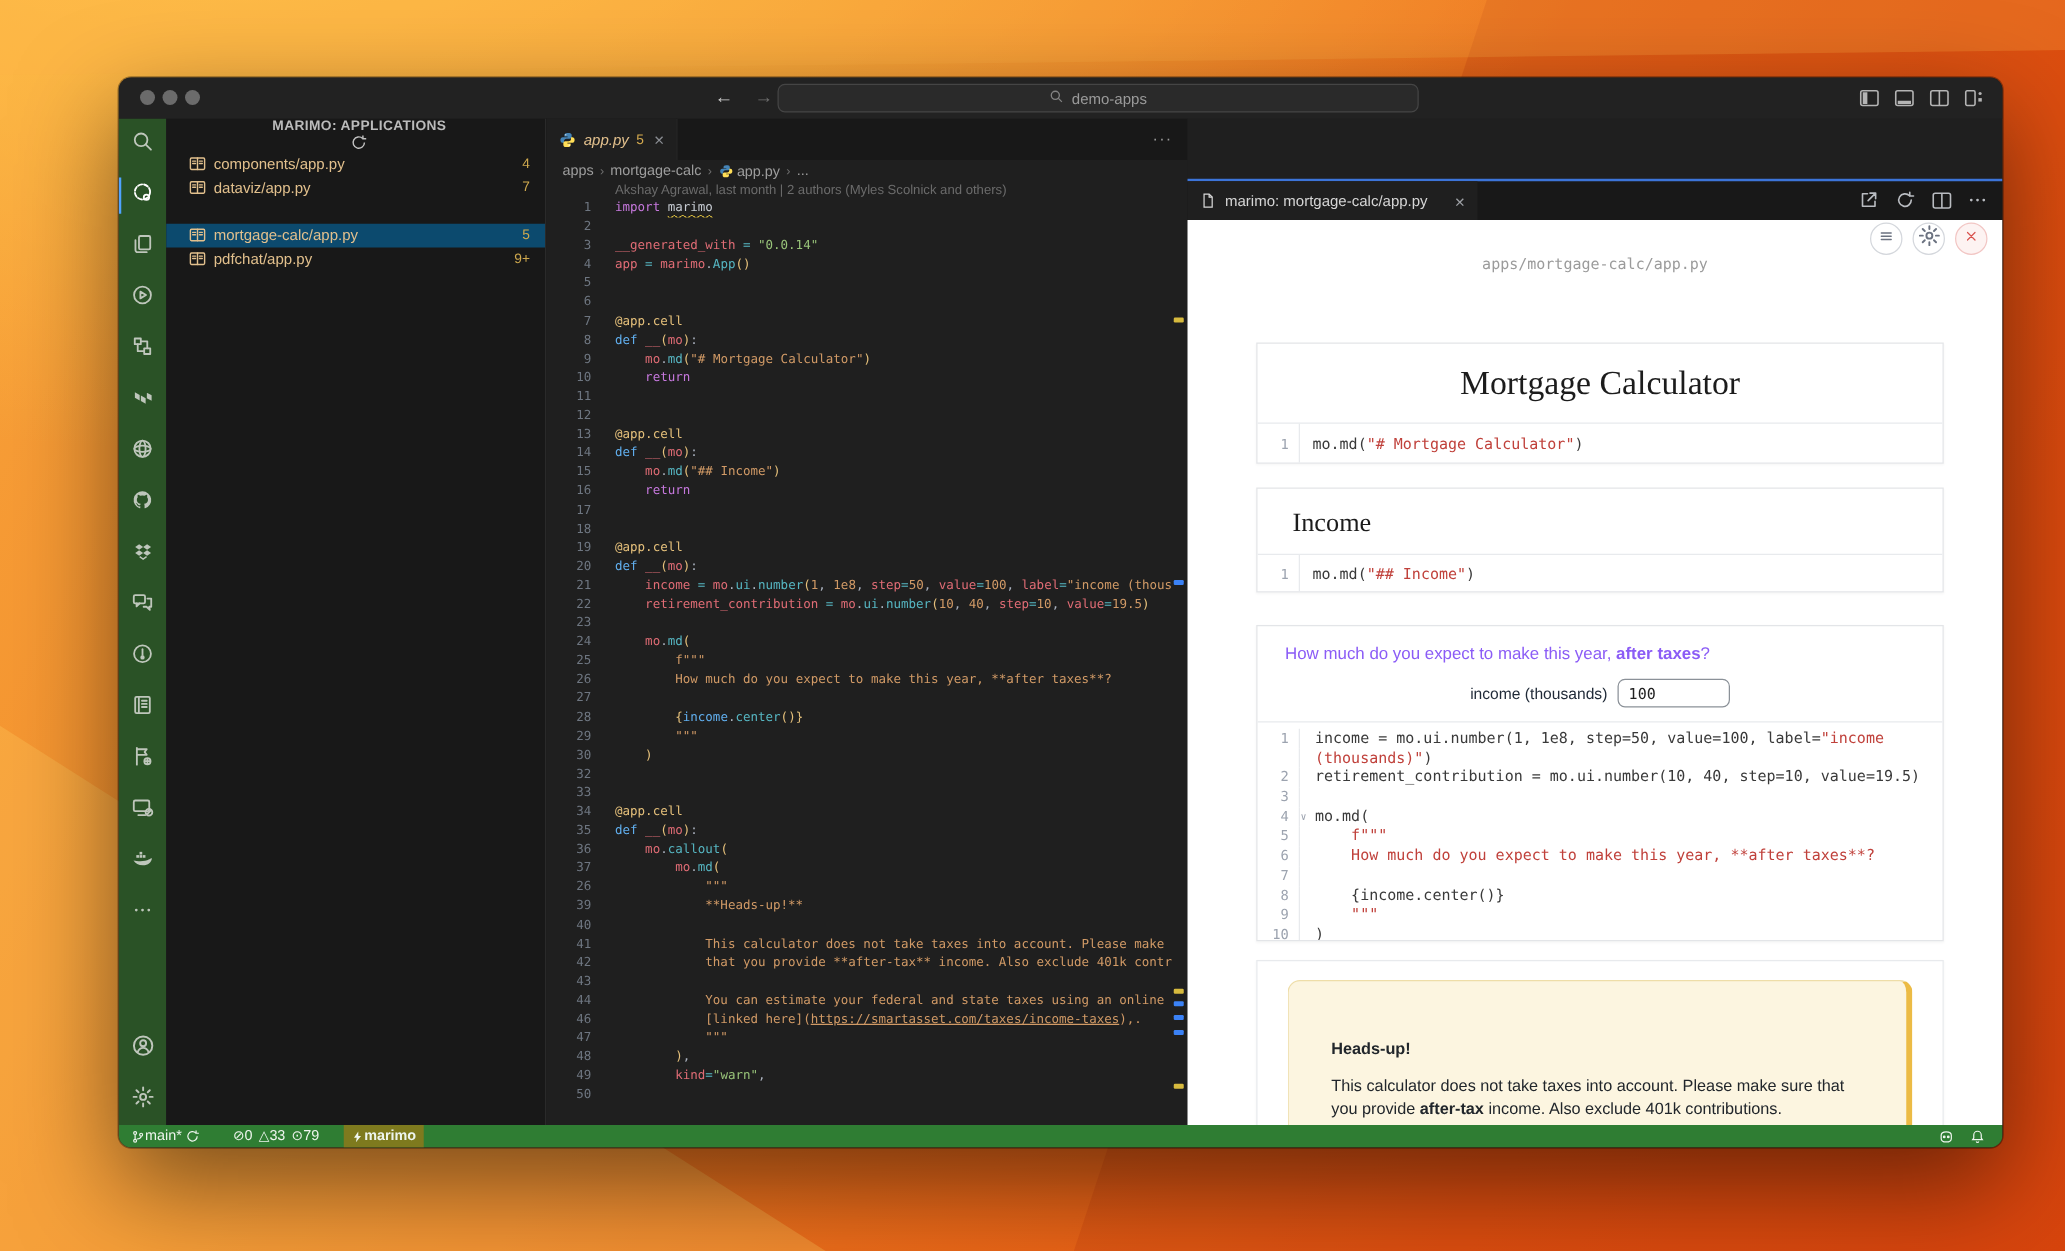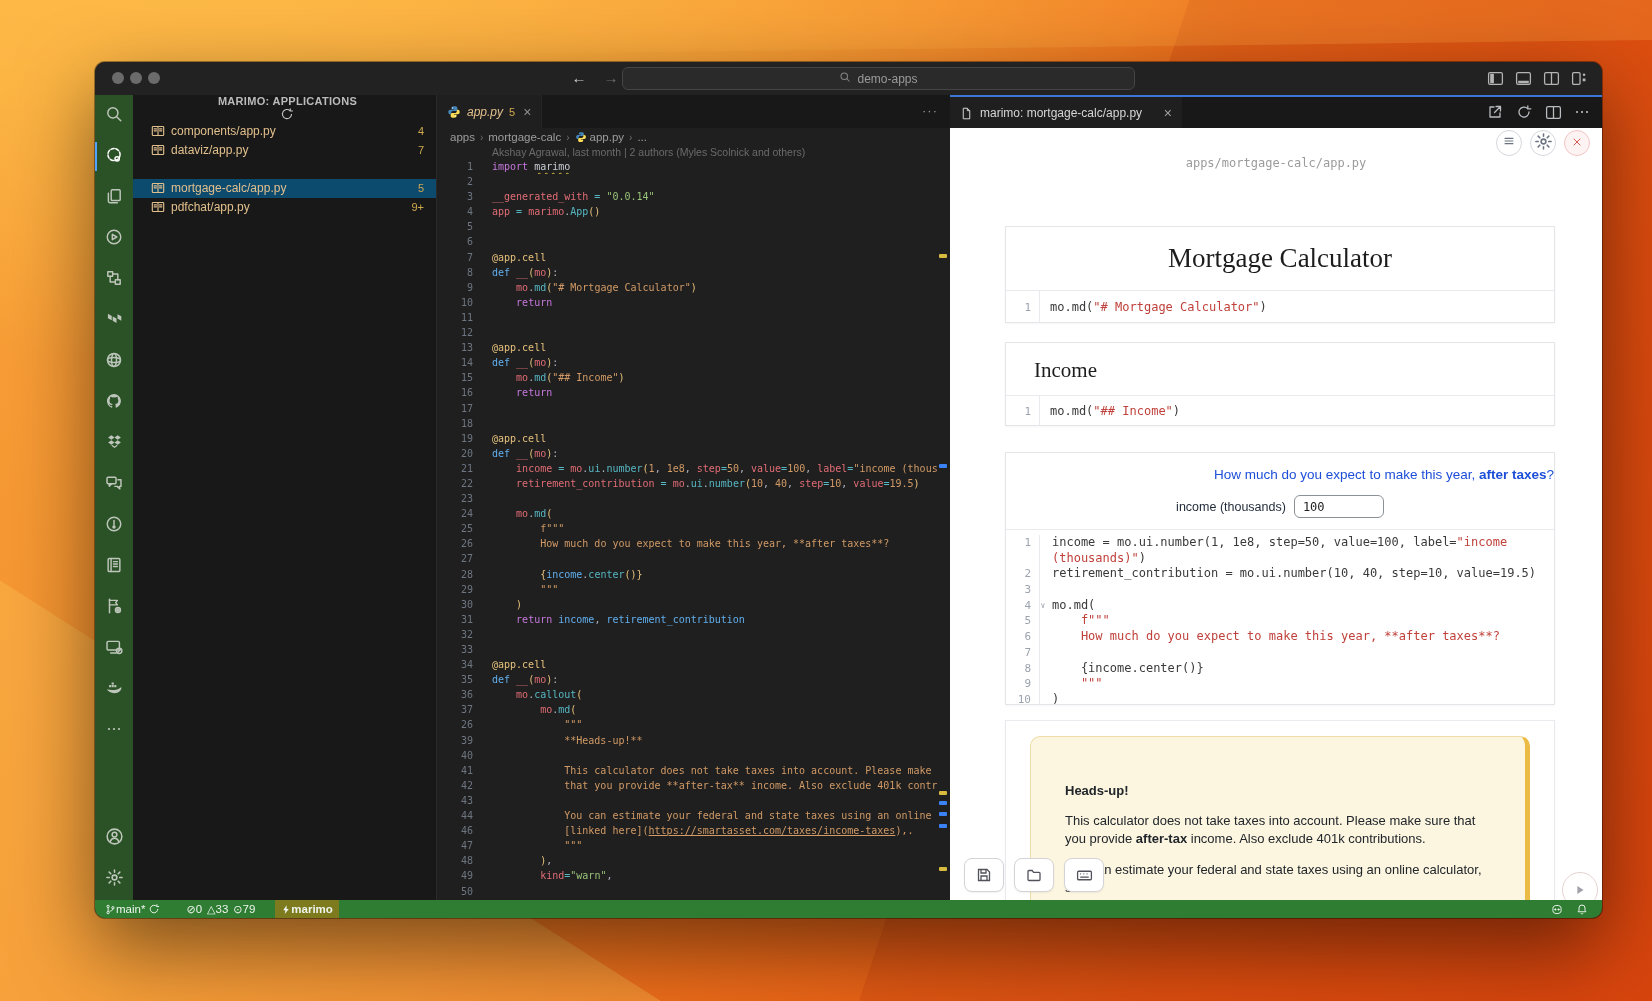--- a/index.html
+++ b/index.html
@@ -80,21 +80,21 @@
   .tk-k{color:#c678dd} .tk-d{color:#61afef} .tk-v{color:#e06c75} .tk-m{color:#56b6c2}
   .tk-n{color:#d19a66} .tk-s{color:#98c379} .tk-md{color:#d19a66} .tk-dc{color:#e5c07b}
   .tk-p{color:#e5c07b} .tk-o{color:#56b6c2} .tk-t{color:#abb2bf}
   .tk-u{color:#c8cdd4; text-decoration:underline wavy #d7ba3e 1px; text-underline-offset:2px;}
   .tk-l{color:#d19a66; text-decoration:underline;margin-top:40px;}
   .ruler { position:absolute; right:2px; top:64px; bottom:0; width:10px; }
   .mark { position:absolute; left:1px; width:8px; height:4px; border-radius:1px; }
   .mark.gold{background:#d7ba3e} .mark.blue{background:#3b82f6}
 
   
-  .webgroup { width:652px; flex:none; position:relative; border-top:2px solid #3c74d8; background:#181818; }
+  .webgroup { width:652px; flex:none; position:relative; border-top:2px solid #3c74d8; background:#181818;margin-top:48px; }
   .webtabs { height:31px; display:flex; align-items:stretch; position:relative; }
   .webtab { background:#1f1f1f; display:flex; align-items:center; gap:7px; padding:0 10px; width:232px; }
   .webtab .dico { width:13px; height:13px; color:#d8d8d8; }
   .webtab-label { font-size:12px; color:#d6d6d6; white-space:nowrap; }
   .webtab-close { color:#9da0a5; font-size:14px; margin-left:auto; }
   .webactions { position:absolute; right:12px; top:7px; display:flex; gap:13px; color:#b9bcc1; }
   .webactions span { width:16px; height:16px; }
   .webcontent { position:absolute; left:0; top:31px; right:0; bottom:0; background:#ffffff; overflow:hidden; }
 
   .wv-circles { position:absolute; top:2px; right:12px; display:flex; gap:8px; }
@@ -112,21 +112,21 @@
   .coderow { border-top:1px solid #e8eaed; display:flex; align-items:center;
     font-family:"DejaVu Sans Mono", monospace; font-size:12px; color:#333; }
   .coderow .gut, .crow .gut { width:34px; flex:none; text-align:right; padding-right:8px; color:#9ca3af;
     font-size:11px; border-right:1px solid #e8eaed; align-self:stretch; display:flex; align-items:center; justify-content:flex-end; }
   .coderow pre { padding-left:10px; font-family:inherit; }
   .card1 .coderow{height:33px} .card2 .coderow{height:31px}
   .wk{color:#3a3a3a} .wr{color:#c0413b}
   .card2 { top:214px; height:84px; }
   .card2 .h2 { font-size:21px; padding:15px 0 0 28px; height:52px; }
   .card3 { top:324px; height:253px; }
-  .card3 .q { font-size:13.5px; color:#1d4ed8; padding:14px 0 0 22px;text-align:right; }
+  .card3 .q { font-size:13.5px; color:#8b5cf6; padding:14px 0 0 22px; }
   .inputrow { position:absolute; top:42px; left:0; width:100%; display:flex; justify-content:center;
     align-items:center; gap:8px; }
   .inputrow label { font-size:12.5px; color:#1f2937; }
   .numinput { width:90px; height:23px; border:1px solid #8b9198; border-radius:6px; padding-left:8px;
     font-family:"DejaVu Sans Mono", monospace; font-size:12px; color:#222; outline:none; }
   .codeblock { position:absolute; left:0; right:0; top:76px; bottom:0; border-top:1px solid #e8eaed; padding-top:5px; }
   .crow { display:flex; font-family:"DejaVu Sans Mono", monospace; font-size:12px; height:15.7px; line-height:15.7px; }
   .crow .gut { border-right:1px solid #e8eaed; position:relative; }
   .crow .chev { position:absolute; right:-1px; top:0; font-size:8px; color:#9ca3af; transform:translateX(110%); }
   .crow pre { padding-left:12px; white-space:pre; font-family:inherit; }
@@ -519,24 +519,20 @@
             <span class="ln">28</span>
             <pre><span class="tk-t">        </span><span class="tk-p">{</span><span class="tk-d">income</span><span class="tk-t">.</span><span class="tk-m">center</span><span class="tk-p">()</span><span class="tk-p">}</span></pre>
           </div>
           <div class="cl">
             <span class="ln">29</span>
             <pre><span class="tk-t">        </span><span class="tk-md">"""</span></pre>
           </div>
           <div class="cl">
             <span class="ln">30</span>
             <pre><span class="tk-t">    </span><span class="tk-p">)</span></pre>
-          </div>
-          <div class="cl">
-            <span class="ln">31</span>
-            <pre><span class="tk-t">    </span><span class="tk-k">return</span><span class="tk-t"> </span><span class="tk-d">income</span><span class="tk-t">, </span><span class="tk-d">retirement_contribution</span></pre>
           </div>
           <div class="cl">
             <span class="ln">32</span>
             <pre></pre>
           </div>
           <div class="cl">
             <span class="ln">33</span>
             <pre></pre>
           </div>
           <div class="cl">

